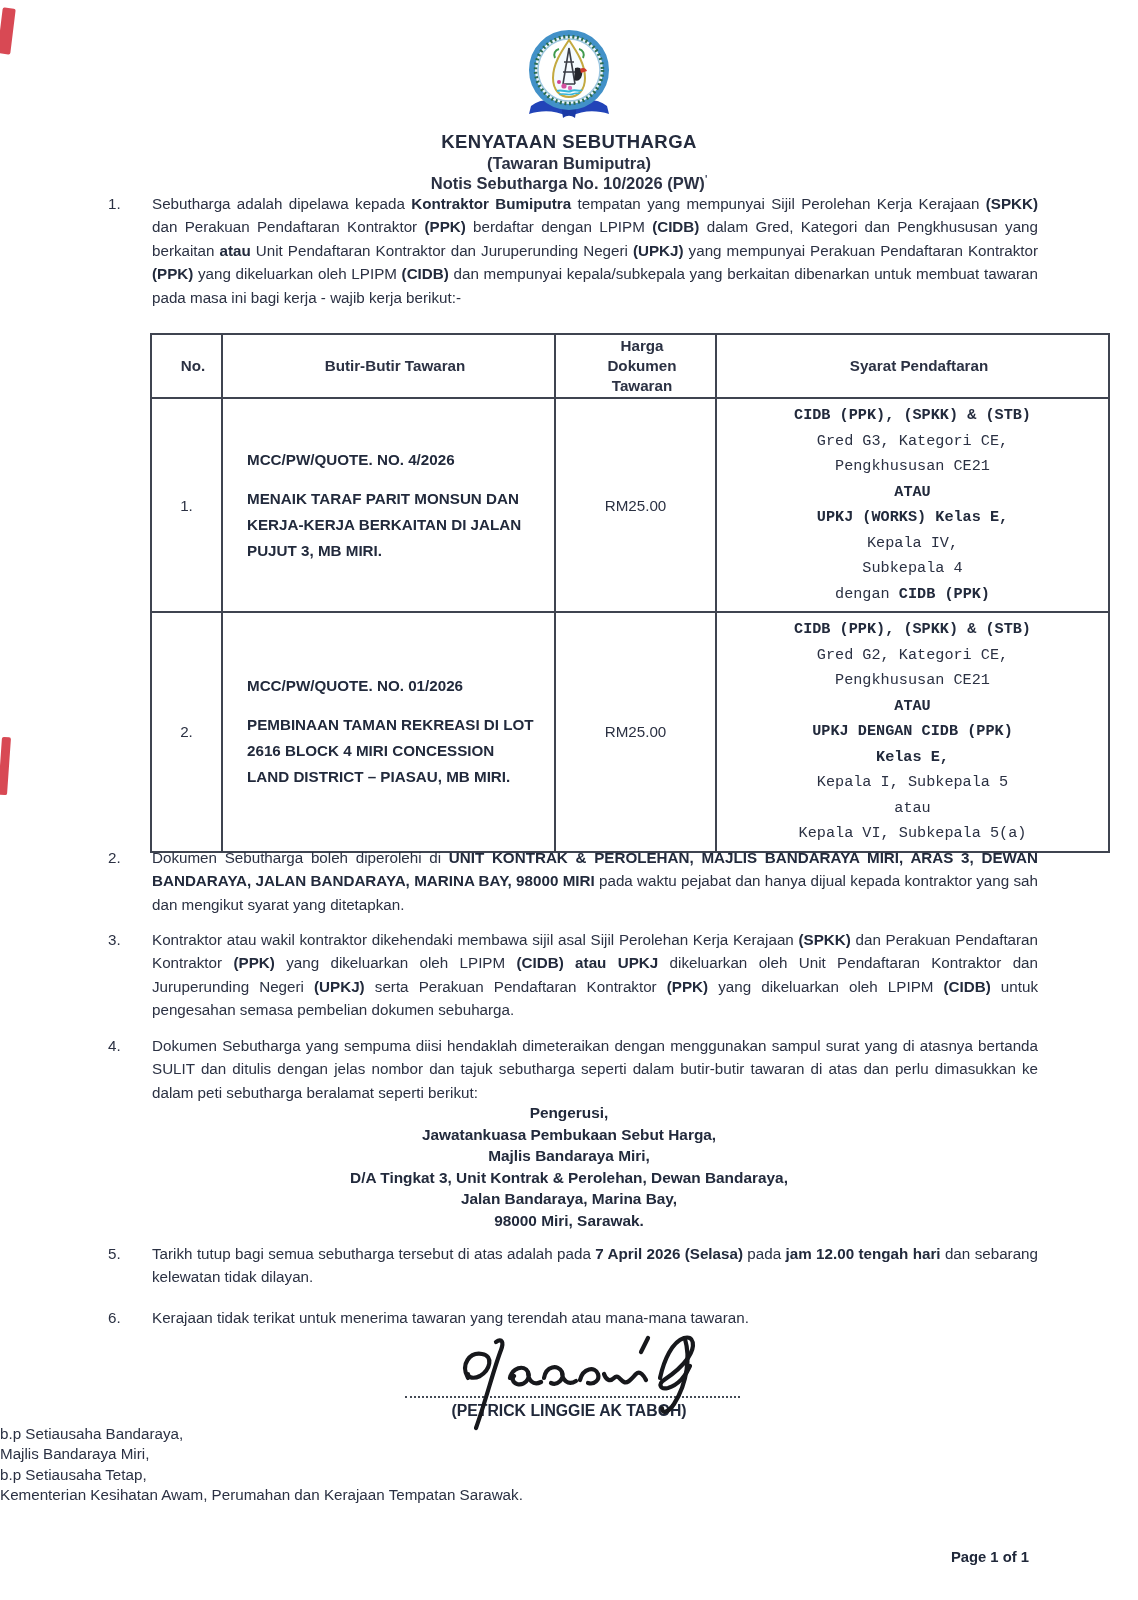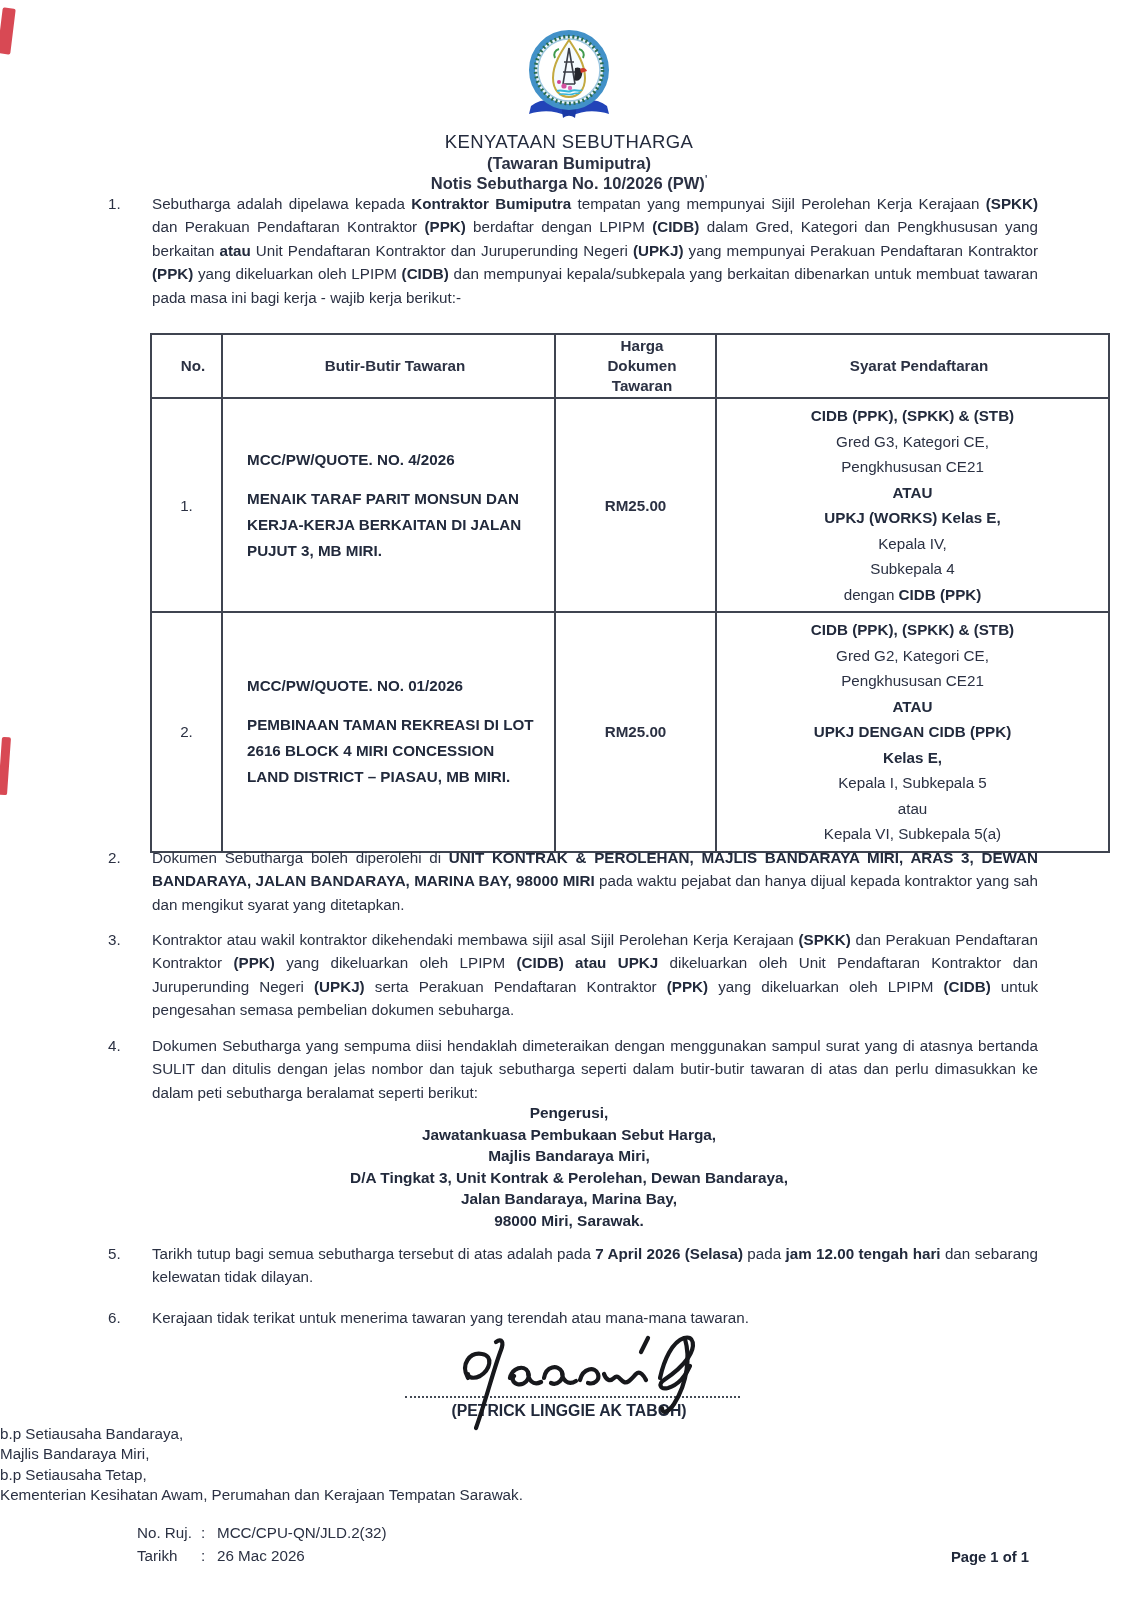--- a/index.html
+++ b/index.html
@@ -2,21 +2,21 @@
 <html><head>
 <meta charset="utf-8">
 <style>
   html,body{margin:0;padding:0;background:#e8e8e8;}
   .page{position:relative;width:1138px;height:1600px;margin:0 auto;background:#ffffff;
         font-family:"Liberation Sans", sans-serif;color:#2b3143;overflow:hidden;}
   b{font-weight:bold;color:#222a3c;}
   
   .hdr{position:absolute;top:28px;left:0;width:100%;text-align:center;}
   .logo{display:block;margin:0 auto;}
-  .title{margin-top:3px;font-size:18.5px;font-weight:normal;letter-spacing:.4px;color:#242b3d;}
+  .title{margin-top:3px;font-size:18.5px;font-weight:bold;letter-spacing:.4px;color:#242b3d;}
   .subtitle{font-size:16.5px;font-weight:bold;margin-top:1px;}
   .notice{font-size:16.5px;font-weight:bold;margin-top:1px;}
   .notice .mark{font-size:10px;vertical-align:top;font-weight:bold;color:#39405a;}
   
   .npara{position:absolute;left:108px;width:930px;display:flex;font-size:15.2px;line-height:23.4px;}
   .npara .num{width:44px;flex:none;}
   .npara .txt{flex:1;text-align:justify;}
   #p1{top:192px;} #p2{top:846px;} #p3{top:928px;} #p4{top:1034px;} #p5{top:1242px;} #p6{top:1306px;}
   
   table.quote{position:absolute;top:333px;left:150px;width:890px;border-collapse:collapse;
@@ -25,22 +25,22 @@
   th.c-no,td.c-no{width:54px;text-align:center;}
   th.c-butir,td.c-butir{width:316px;}
   th.c-harga,td.c-harga{width:144px;text-align:center;}
   th.c-syarat,td.c-syarat{width:376px;text-align:center;}
   tr.hrow{height:62px;}
   tr.r1{height:193px;} tr.r2{height:222px;}
   th{font-weight:bold;text-align:center;line-height:20px;padding-left:14px;}
   th.c-harga div{width:92px;margin:0 auto;}
   td.c-butir{padding:0 14px 0 24px;font-weight:bold;line-height:26px;}
   td.c-butir .tl + .tl{margin-top:13px;}
-  td.c-harga{font-weight:bold;}
-  td.c-syarat{line-height:25.5px;padding:4px 17px;}
+  td.c-harga{font-weight:normal;}
+  td.c-syarat{line-height:25.5px;padding:4px 17px;font-family:Liberation Mono, monospace;}
   
   .addr{position:absolute;top:1102px;left:0;width:100%;text-align:center;font-weight:bold;
         font-size:15.4px;line-height:21.6px;color:#242b3d;}
   
   .sigblock{position:absolute;top:1320px;left:0;width:100%;height:200px;}
   .dotline{position:absolute;top:76px;left:405px;width:335px;border-top:2.5px dotted #444a55;}
   .signame{position:absolute;top:82px;left:0;width:100%;text-align:center;font-weight:bold;font-size:15.8px;color:#20283a;}
   .sigorg{position:absolute;top:104px;left:0;width:100%;text-align:left;font-size:15.2px;line-height:20.3px;}
   .sigsvg{position:absolute;top:-4px;left:438px;z-index:3;}
   
@@ -195,24 +195,16 @@
           <path d="M142,64 C145,52 157,50 160,58 C162,64 156,69 150,67"></path>
           <path d="M166,58 C168,64 172,66 176,62 C180,58 182,64 186,66 C190,68 194,62 198,58 C202,54 206,60 208,64"></path>
           <path d="M203,36 L210,22"></path>
           <path d="M222,62 C226,44 234,26 246,22 C256,19 258,30 250,42 C243,52 232,60 226,64 C220,68 222,74 230,72 C240,69 248,60 252,50"></path>
           <path d="M247,23 C252,40 250,66 236,88 C230,97 224,98 224,92"></path>
         </g>
       </svg>
     </span>
   </div>
 
-  <div class="foot">
-    <div>
-      <span class="lab">No. Ruj.</span><span class="col">:</span><span>MCC/CPU-QN/JLD.2(32)</span>
-    </div>
-    <div>
-      <span class="lab">Tarikh</span><span class="col">:</span><span>26 Mac 2026</span>
-    </div>
-  </div>
 
   <div class="pageno">Page 1 of 1</div>
 
 </div>
 
 </body></html>

